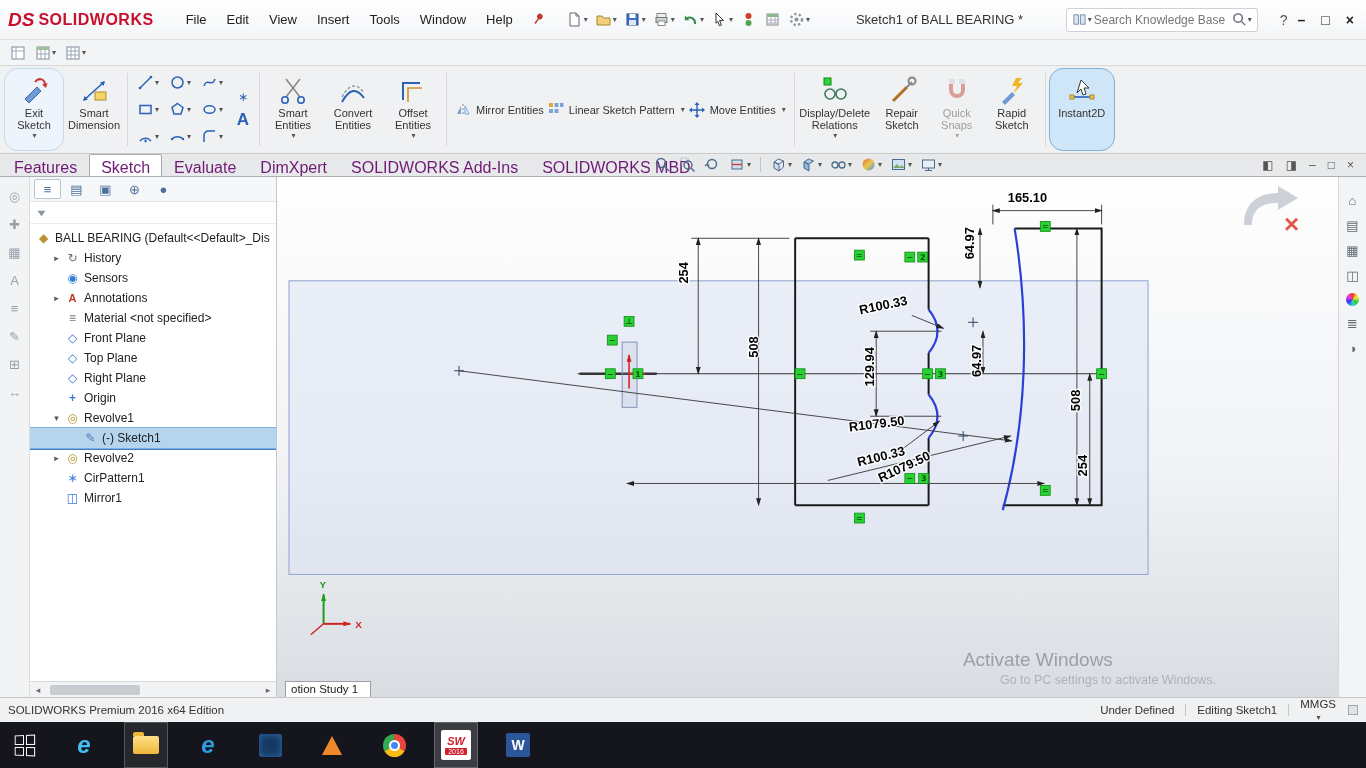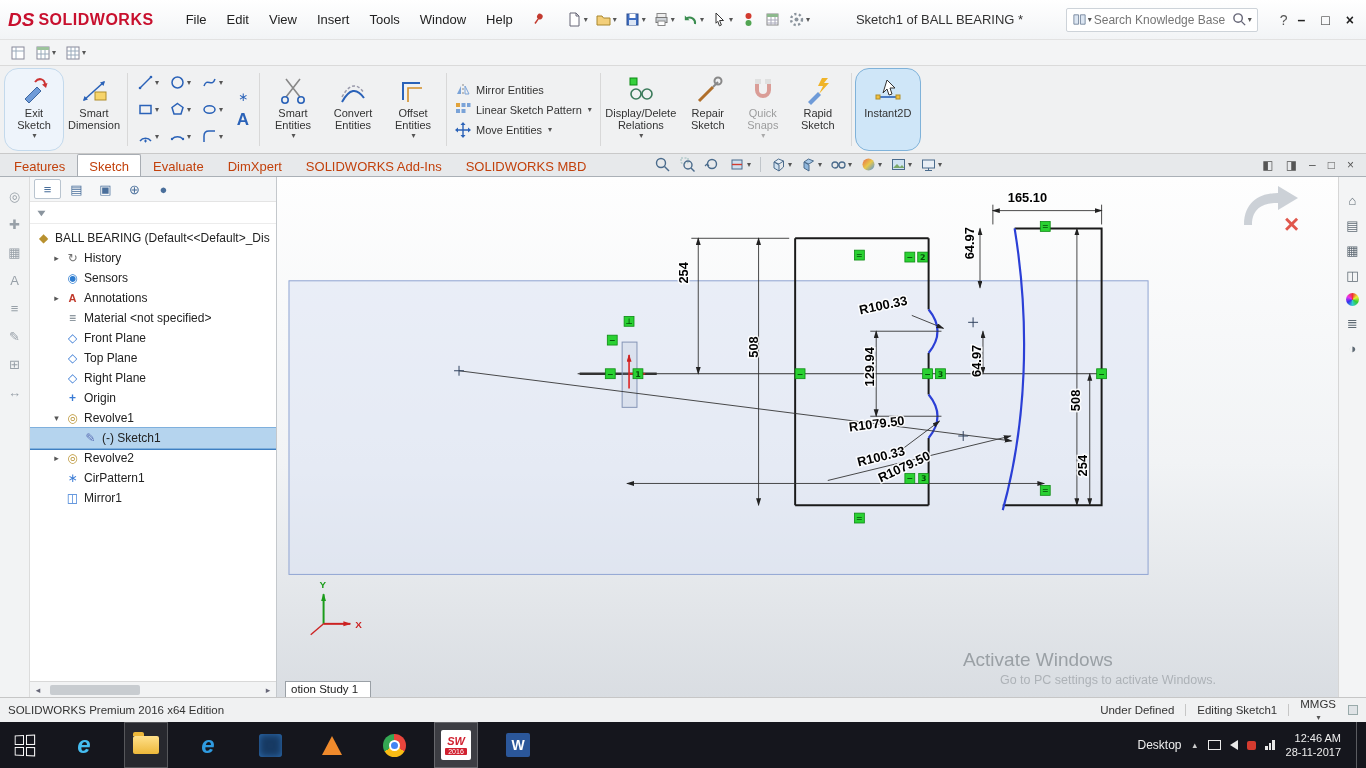--- a/index.html
+++ b/index.html
@@ -39,28 +39,28 @@
   .rlabel{font-size:11px;line-height:1.1;text-align:center;color:#333;}
   .sel-soft{background:#eef4fb;border-color:#c3d9ec;}
   .sel-blue{background:#cfe6f8;border-color:#7fb2d9;}
   .disabled{opacity:.45;}
   .egrid{display:grid;grid-template-columns:repeat(3,31px);grid-auto-rows:26px;align-content:center;gap:1px;padding:0 2px;}
   .esm{display:flex;align-items:center;justify-content:center;gap:1px;}
   .esm svg{width:15px;height:15px;}
   .acol{display:flex;flex-direction:column;justify-content:center;align-items:center;width:26px;gap:6px;}
   .atool{font-size:17px;font-weight:bold;color:#2a62b8;}
   .ptool{font-size:12px;color:#2a62b8;}
-  .mlist{display:flex;flex-direction:column;justify-content:center;gap:4px;padding:0 5px;}
+  .mlist{display:flex;justify-content:center;gap:4px;padding:0 5px;}
   .mrow{display:flex;align-items:center;gap:5px;font-size:11px;color:#333;white-space:nowrap;}
   .mrow svg{width:16px;height:16px;}
 
   
   .tabsrow{flex:0 0 23px;display:flex;align-items:flex-end;background:#e7e9eb;border-bottom:1px solid #aab0b6;position:relative;}
   .tabs{display:flex;margin-left:2px;height:22px;}
-  .tab{padding:4px 11px 3px;font-size:13px;color:#c2410c;border:1px solid transparent;border-bottom:0;white-space:nowrap;}
+  .tab{padding:4px 11px 3px;font-size:16px;color:#701a75;border:1px solid transparent;border-bottom:0;white-space:nowrap;}
   .tab.active{background:#fff;border-color:#a8adb3;border-radius:2px 2px 0 0;}
   .headsup{position:absolute;left:652px;top:1px;display:flex;align-items:center;gap:4px;z-index:5;}
   .hbtn{display:flex;align-items:center;padding:1px 2px;}
   .hbtn svg{width:17px;height:17px;}
   .hsep{width:1px;height:15px;background:#c0c5ca;margin:0 3px;}
   .doccontrols{margin-left:auto;display:flex;gap:12px;align-items:center;padding:0 12px 4px;color:#555;font-size:12px;}
 
   
   .main{flex:1;display:flex;min-height:0;position:relative;}
   .leftstrip{flex:0 0 30px;background:#f2f3f4;border-right:1px solid #dcdcdc;display:flex;flex-direction:column;align-items:center;gap:13px;padding-top:12px;color:#98a0a8;font-size:13px;}
@@ -940,34 +940,15 @@
             <u>2016</u>
           </span>
         </button>
 
         <button class="tapp k-word">
           <span class="appico">
             <b>W</b>
           </span>
         </button>
       </div>
-    <div class="tbright">
-      <span class="desk">Desktop</span>
-      <span class="caret">▴</span>
-      <span class="tray">
-        <span class="tr-monitor"></span>
-        <span class="tr-vol"></span>
-        <span class="tr-red"></span>
-        <span class="tr-net">
-            <i style="height:4px"></i>
-            <i style="height:7px"></i>
-            <i style="height:10px"></i>
-          </span>
-      </span>
-      <span class="clock">
-        <span>12:46 AM</span>
-        <span>28-11-2017</span>
-      </span>
-      <span class="showdesk"></span>
-    </div>
   </div>
 
 </div>
 
 </body></html>

